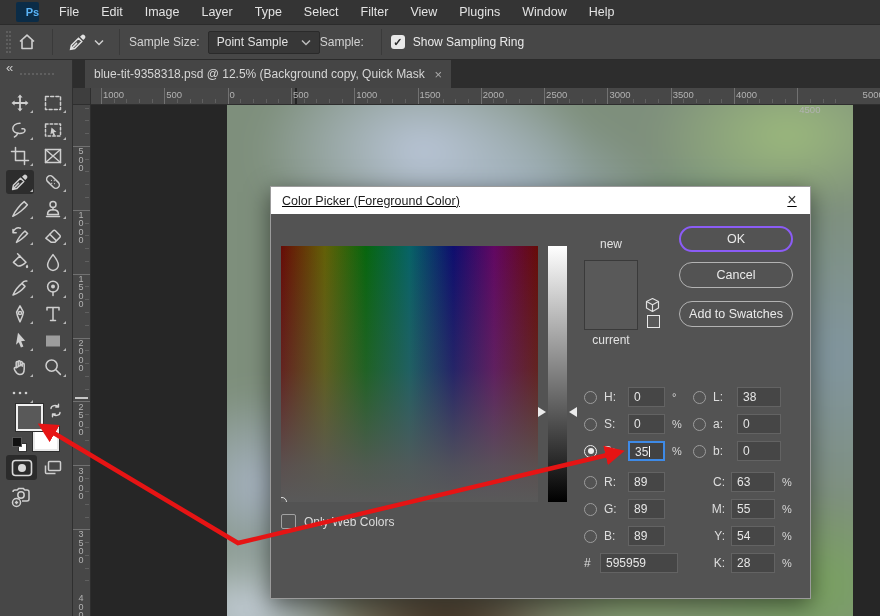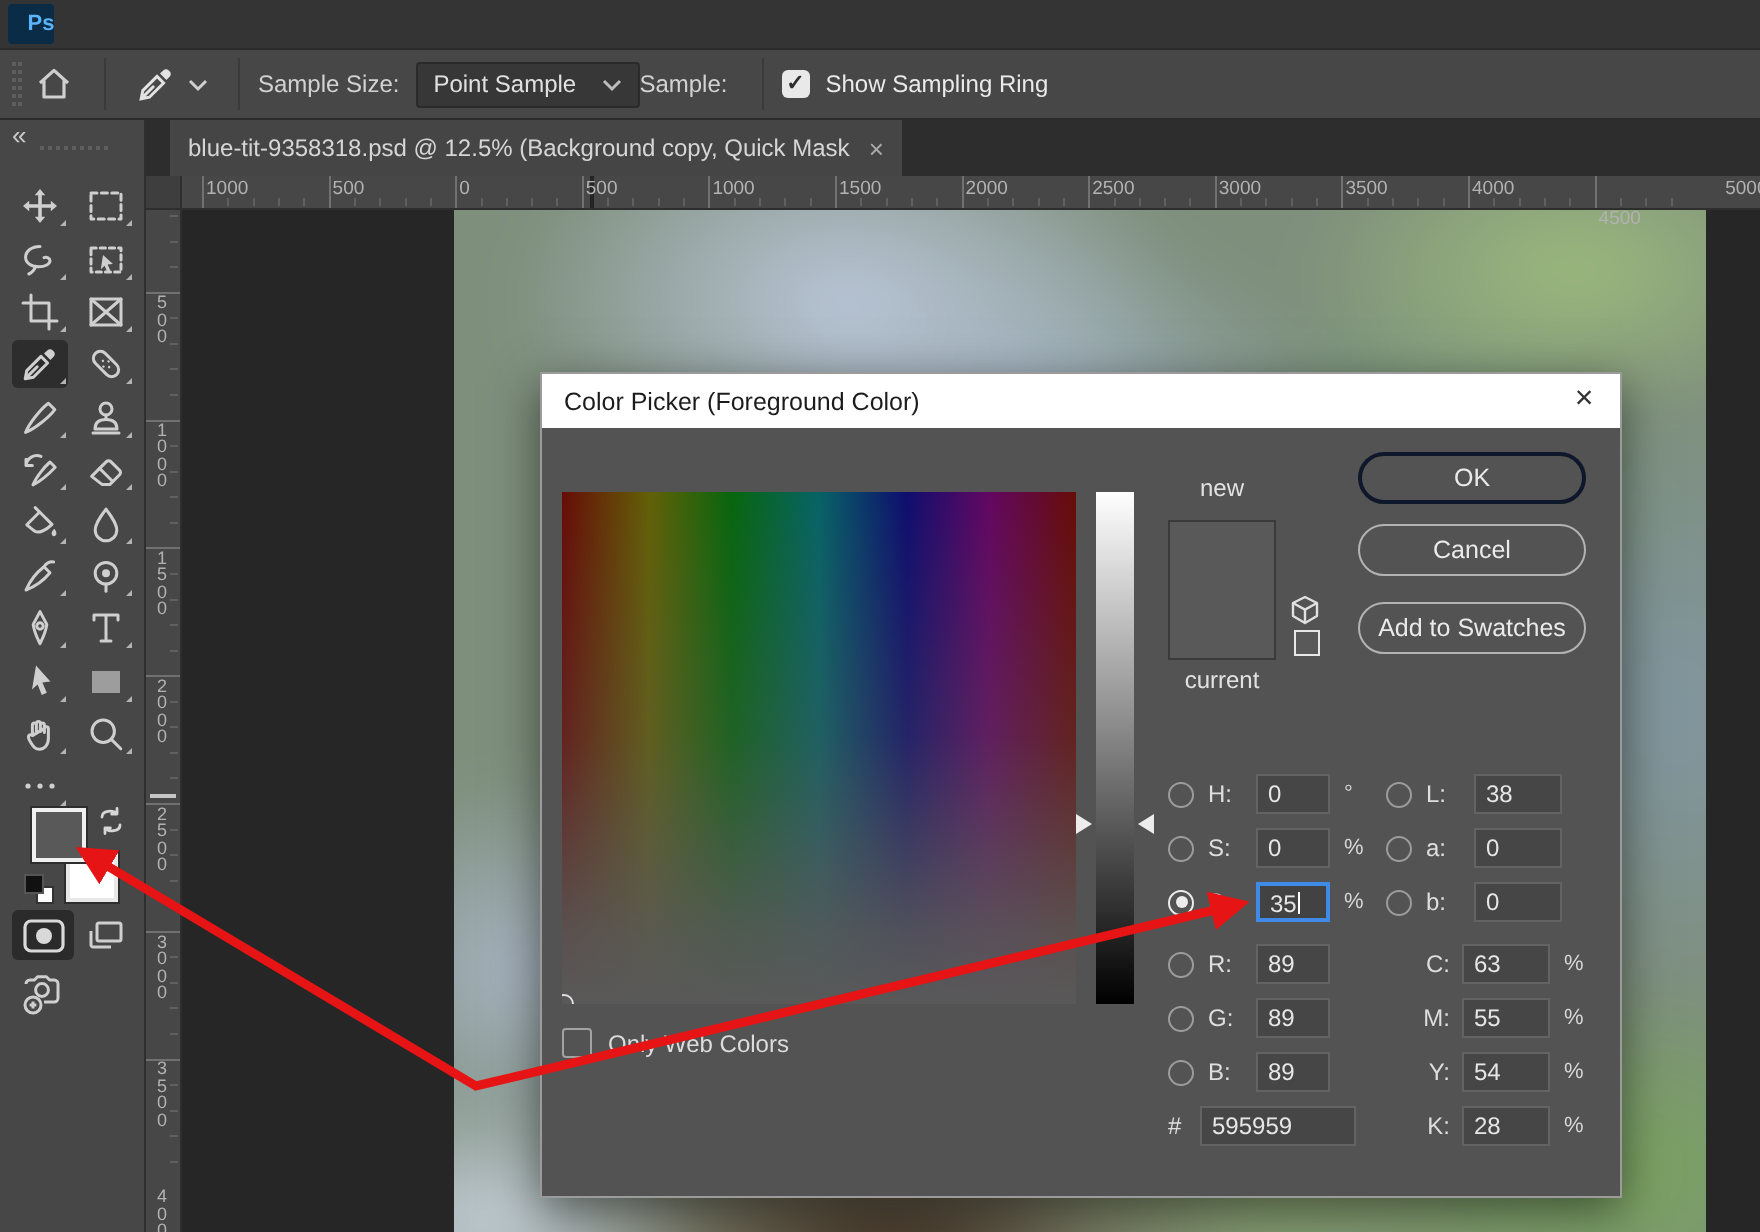--- a/index.html
+++ b/index.html
@@ -4,21 +4,21 @@
 <style>
   * { box-sizing: border-box; }
   html,body { margin:0; padding:0; }
   body {
     width:880px; height:616px; overflow:hidden; position:relative;
     background:#262626; font-family:"Liberation Sans", sans-serif;
     -webkit-font-smoothing:antialiased;
   }
   
   .menu-bar { position:absolute; top:0; left:0; right:0; height:24px; background:#343434; display:flex; align-items:center; z-index:6; }
-  .ps-logo { width:23px; height:20px; margin:0 9px 0 4px; background:#0b2c47; color:#5ab4f7; font-size:11px; font-weight:bold; display:flex; align-items:center; justify-content:center; border-radius:2px;padding-left:10px; }
+  .ps-logo { width:23px; height:20px; margin:0 9px 0 16px; background:#0b2c47; color:#5ab4f7; font-size:11px; font-weight:bold; display:flex; align-items:center; justify-content:center; border-radius:2px;padding-left:10px; }
   .menu-item { color:#e3e3e3; font-size:12.5px; padding:0 11px; line-height:24px; }
   
   .options-bar { position:absolute; top:24px; left:0; right:0; height:36px; background:#474747; border-top:1px solid #2b2b2b; border-bottom:1px solid #2b2b2b; display:flex; align-items:center; z-index:6; }
   .obar-grip { width:5px; height:22px; margin-left:6px; border-left:2px dotted #5e5e5e; border-right:2px dotted #5e5e5e; }
   .obar-sep { width:1px; height:26px; background:#3a3a3a; margin:0 9px; }
   .icon-btn { display:flex; align-items:center; justify-content:center; padding:0 6px; height:30px; }
   .obar-label { color:#d2d2d2; font-size:12px; margin-right:8px; white-space:nowrap; }
   .dropdown { height:23px; background:#373737; border:1px solid #2a2a2a; border-radius:2px; color:#e0e0e0; font-size:12px; display:flex; align-items:center; padding:0 8px; }
   .dd-value { flex:1; white-space:nowrap; }
   .dd-chev { margin-left:12px; display:flex; }
@@ -77,40 +77,40 @@
       radial-gradient(150px 95px  ellipse at 60px 545px,  #c8d1dd 0%, rgba(200,209,221,0) 70%),
       radial-gradient(140px 50px  ellipse at 260px 558px, #3a2d20 0%, rgba(58,45,32,0) 75%),
       radial-gradient(240px 85px  ellipse at 255px 550px, #6a5743 0%, rgba(106,87,67,0) 75%),
       radial-gradient(200px 115px ellipse at 600px 70px,  #9cba7c 0%, rgba(156,186,124,0) 70%),
       radial-gradient(185px 135px ellipse at 520px 180px, #7ba283 0%, rgba(123,162,131,0) 70%),
       radial-gradient(175px 225px ellipse at 650px 290px, #8296a1 0%, rgba(130,150,161,0) 70%),
       radial-gradient(195px 135px ellipse at 620px 520px, #7aa55e 0%, rgba(122,165,94,0) 70%),
       radial-gradient(225px 115px ellipse at 460px 520px, #87a26b 0%, rgba(135,162,107,0) 70%),
       #7e8f7c; }
   
-  .dialog { position:absolute; left:270px; top:186px; width:541px; height:413px; background:#535353; border:1px solid #9b9b9b; box-shadow:0 6px 22px rgba(0,0,0,.5); z-index:10; }
+  .dialog { position:absolute; left:270px; top:186px; width:541px; height:413px; background:#535353; border:1px solid #9b9b9b; box-shadow:0 6px 22px rgba(0,0,0,.5); z-index:10;text-decoration:underline; }
   .dialog-titlebar { height:27px; background:#ffffff; display:flex; align-items:center; padding-left:11px; font-size:12.5px; color:#1c1c1c; }
   .dialog-close { margin-left:auto; width:36px; height:27px; text-align:center; font-size:16px; line-height:26px; color:#333; }
   .color-field { position:absolute; left:10px; top:59px; width:257px; height:256px; overflow:hidden;
     background:
       linear-gradient(to bottom, rgba(89,89,89,0) 0%, rgba(89,89,89,.30) 48%, rgba(89,89,89,.88) 86%, #595959 100%),
       linear-gradient(to right, #670c07 0%, #636007 17%, #07660e 33%, #076366 50%, #0e0e6e 67%, #620762 83%, #670c07 100%); }
   .field-cursor { position:absolute; left:-4px; bottom:-5px; width:10px; height:10px; border:1.5px solid #e0e0e0; border-radius:50%; }
   .bslider { position:absolute; left:277px; top:59px; width:19px; height:256px; background:linear-gradient(to bottom,#ffffff,#000000); }
   .sl-left  { position:absolute; left:267px; top:220px; width:0; height:0; border-top:5px solid transparent; border-bottom:5px solid transparent; border-left:8px solid #ececec; }
   .sl-right { position:absolute; left:298px; top:220px; width:0; height:0; border-top:5px solid transparent; border-bottom:5px solid transparent; border-right:8px solid #ececec; }
   .new-label { position:absolute; left:313px; top:50px; width:54px; text-align:center; color:#e2e2e2; font-size:12px; }
   .swatch-box { position:absolute; left:313px; top:73px; width:54px; height:70px; border:1px solid #3a3a3a; }
   .swatch-new, .swatch-current { position:absolute; left:0; width:100%; height:50%; }
   .swatch-new { top:0; } .swatch-current { bottom:0; }
   .current-label { position:absolute; left:305px; top:146px; width:70px; text-align:center; color:#e2e2e2; font-size:12px; }
   .cube-icon { position:absolute; left:374px; top:110px; }
   .web-swatch { position:absolute; left:376px; top:128px; width:13px; height:13px; background:#595959; border:1.5px solid #e8e8e8; }
   .btn { position:absolute; left:408px; width:114px; height:26px; border-radius:13px; border:1px solid #b3b3b3; color:#eaeaea; font-size:12.5px; background:transparent; display:flex; align-items:center; justify-content:center; }
-  .btn.primary { border:2px solid #0f172a; }
+  .btn.primary { border:2px solid #8b5cf6; }
   .crow { position:absolute; height:20px; display:flex; align-items:center; font-size:12px; color:#dedede; }
   .radio { width:13px; height:13px; border:1px solid #9c9c9c; border-radius:50%; margin-right:7px; position:relative; flex:none; }
   .radio.sel { border-color:#ececec; }
   .radio.sel::after { content:''; position:absolute; inset:2.5px; background:#ececec; border-radius:50%; }
   .flabel { width:17px; margin-right:7px; flex:none; }
   .flabel-r { width:30px; margin-right:6px; text-align:right; flex:none; }
   .finput { width:37px; height:20px; background:#464646; border:1px solid #636363; padding:1px 5px; font-size:12px; color:#e6e6e6; line-height:16px; flex:none; }
   .finput.wide { width:44px; }
   .finput.hexw { width:78px; }
   .finput.focused { border:2px solid #3e8ae6; background:#424242; }
@@ -120,20 +120,33 @@
   .owc-box { width:15px; height:15px; border:1px solid #a2a2a2; border-radius:2px; background:transparent; }
   .owc-label { margin-left:8px; font-size:12px; color:#dcdcdc; }
   
   .annotation-svg { position:absolute; left:0; top:0; z-index:50; pointer-events:none; }
 </style>
 </head>
 <body>
 
 <div class="menu-bar">
   <div class="ps-logo">Ps</div>
+  <div id="menu-items" style="display:flex">
+      <div class="menu-item">File</div>
+      <div class="menu-item">Edit</div>
+      <div class="menu-item">Image</div>
+      <div class="menu-item">Layer</div>
+      <div class="menu-item">Type</div>
+      <div class="menu-item">Select</div>
+      <div class="menu-item">Filter</div>
+      <div class="menu-item">View</div>
+      <div class="menu-item">Plugins</div>
+      <div class="menu-item">Window</div>
+      <div class="menu-item">Help</div>
+    </div>
 </div>
 
 <div class="options-bar">
   <div class="obar-grip"></div>
   <div class="icon-btn">
     <svg width="20" height="20" viewBox="0 0 20 20" fill="none" stroke="#cfcfcf" stroke-width="1.6" stroke-linejoin="round">
         <path d="M3 9.5 L10 3.2 L17 9.5 M5 8.3 V16.5 H15 V8.3"></path>
       </svg>
   </div>
   <div class="obar-sep"></div>

